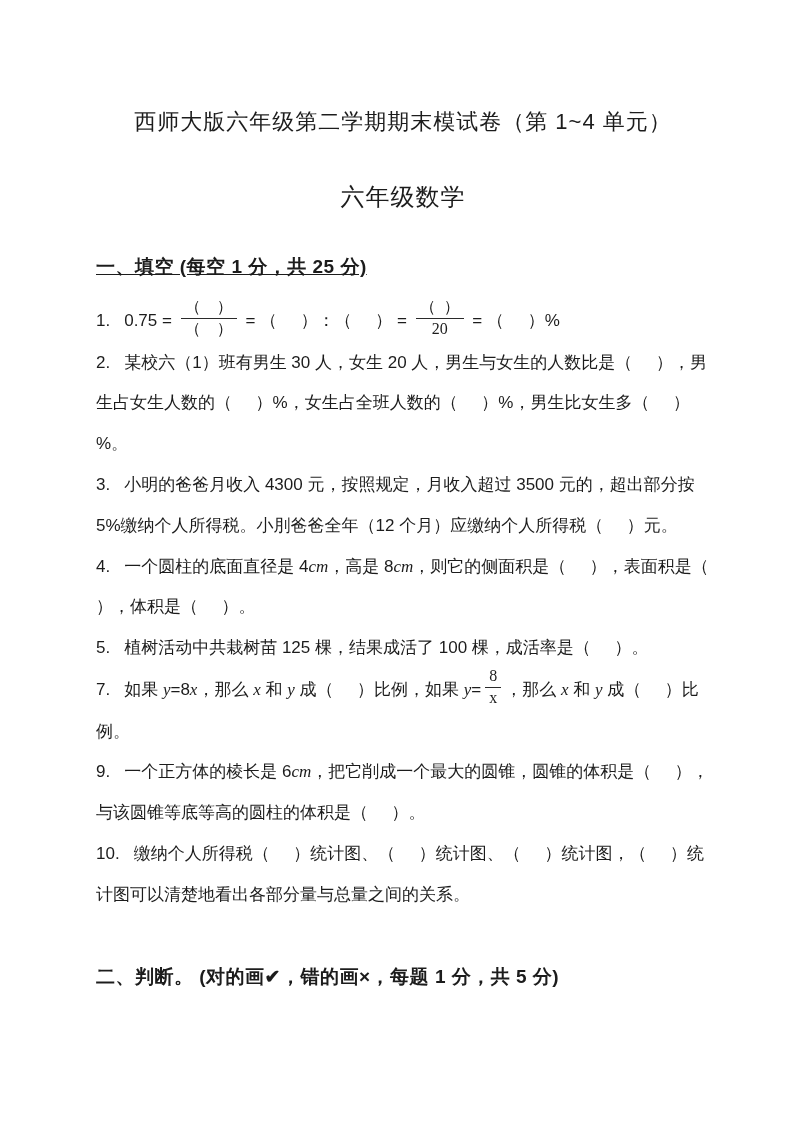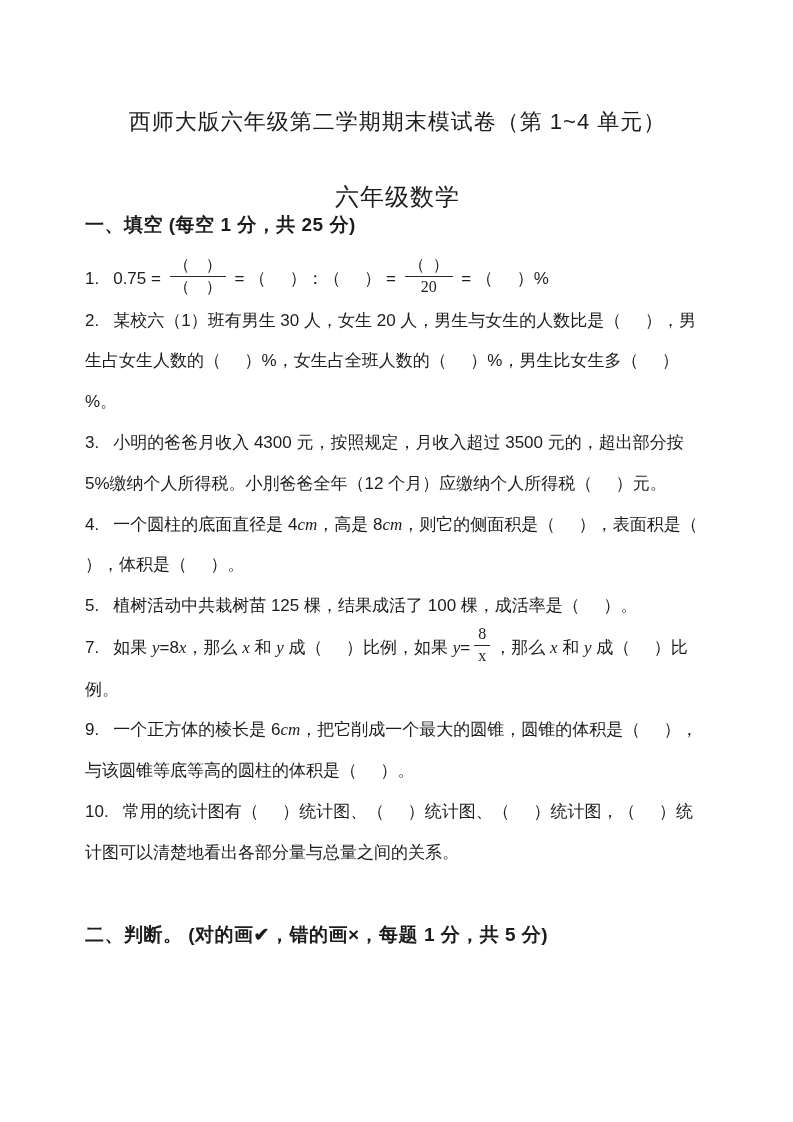--- a/index.html
+++ b/index.html
@@ -5,20 +5,21 @@
   html,body{margin:0;padding:0;background:#e8e8e8;}
   .page{
     position:relative;
     width:793px;height:1122px;
     margin:0 auto;
     background:#ffffff;
     overflow:hidden;
     font-family:"Liberation Sans",sans-serif;
     color:#1c1c1c;
     box-sizing:border-box;
+    padding-left:11px;
   }
   .content{padding:0 83px 0 85px;box-sizing:border-box;}
   .doc-title{
     margin:108px 0 0 0;
     text-align:center;
     font-size:22px;
     font-weight:400;
     letter-spacing:1px;
     line-height:1.25;
   }
@@ -29,21 +30,21 @@
     font-weight:400;
     letter-spacing:1px;
     line-height:1.25;
   }
   .sec-heading{
     font-size:19px;
     font-weight:700;
     letter-spacing:0.5px;
     line-height:1.4;
   }
-  .sec-heading.first{}
+  .sec-heading.first{margin-top:42px;text-decoration:underline;}
   .sec-heading.second{margin-top:48px;}
   .question-list{margin-top:20px;}
   .question{
     font-size:17px;
     line-height:2.4;
     white-space:pre-wrap;
     word-break:break-all;
   }
   .qnum{display:inline-block;margin-right:14px;}
   .math{font-family:"Liberation Serif",serif;font-style:italic;}
@@ -69,17 +70,17 @@
     <div class="doc-subtitle">六年级数学</div>
     <div class="sec-heading first">一、填空 (每空 1 分，共 25 分)</div>
     <div class="question-list">
         <div class="question"><span class="qnum">1.</span><span class="qtext">0.75 = </span><span class="frac"><span class="fnum">（    ）</span><span class="fden">（    ）</span></span><span class="qtext"> = （     ）：（     ） = </span><span class="frac"><span class="fnum">（  ）</span><span class="fden">20</span></span><span class="qtext"> = （     ）%</span></div>
         <div class="question"><span class="qnum">2.</span><span class="qtext">某校六（1）班有男生 30 人，女生 20 人，男生与女生的人数比是（     ），男生占女生人数的（     ）%，女生占全班人数的（     ）%，男生比女生多（     ）%。</span></div>
         <div class="question"><span class="qnum">3.</span><span class="qtext">小明的爸爸月收入 4300 元，按照规定，月收入超过 3500 元的，超出部分按 5%缴纳个人所得税。小刖爸爸全年（12 个月）应缴纳个人所得税（     ）元。</span></div>
         <div class="question"><span class="qnum">4.</span><span class="qtext">一个圆柱的底面直径是 4</span><span class="math">cm</span><span class="qtext">，高是 8</span><span class="math">cm</span><span class="qtext">，则它的侧面积是（     ），表面积是（     ），体积是（     ）。</span></div>
         <div class="question"><span class="qnum">5.</span><span class="qtext">植树活动中共栽树苗 125 棵，结果成活了 100 棵，成活率是（     ）。</span></div>
         <div class="question"><span class="qnum">7.</span><span class="qtext">如果 </span><span class="math">y</span><span class="qtext">=8</span><span class="math">x</span><span class="qtext">，那么 </span><span class="math">x</span><span class="qtext"> 和 </span><span class="math">y</span><span class="qtext"> 成（     ）比例，如果 </span><span class="math">y</span><span class="qtext">=</span><span class="frac"><span class="fnum">8</span><span class="fden">x</span></span><span class="qtext">，那么 </span><span class="math">x</span><span class="qtext"> 和 </span><span class="math">y</span><span class="qtext"> 成（     ）比例。</span></div>
         <div class="question"><span class="qnum">9.</span><span class="qtext">一个正方体的棱长是 6</span><span class="math">cm</span><span class="qtext">，把它削成一个最大的圆锥，圆锥的体积是（     ），与该圆锥等底等高的圆柱的体积是（     ）。</span></div>
-        <div class="question"><span class="qnum">10.</span><span class="qtext">常用的统计图有（     ）统计图、（     ）统计图、（     ）统计图，（     ）统计图可以清楚地看出各部分量与总量之间的关系。</span></div>
+        <div class="question"><span class="qnum">10.</span><span class="qtext">缴纳个人所得税（     ）统计图、（     ）统计图、（     ）统计图，（     ）统计图可以清楚地看出各部分量与总量之间的关系。</span></div>
       </div>
     <div class="sec-heading second">二、判断。 (对的画✔，错的画×，每题 1 分，共 5 分)</div>
   </div>
 </div>
 
 </body></html>

